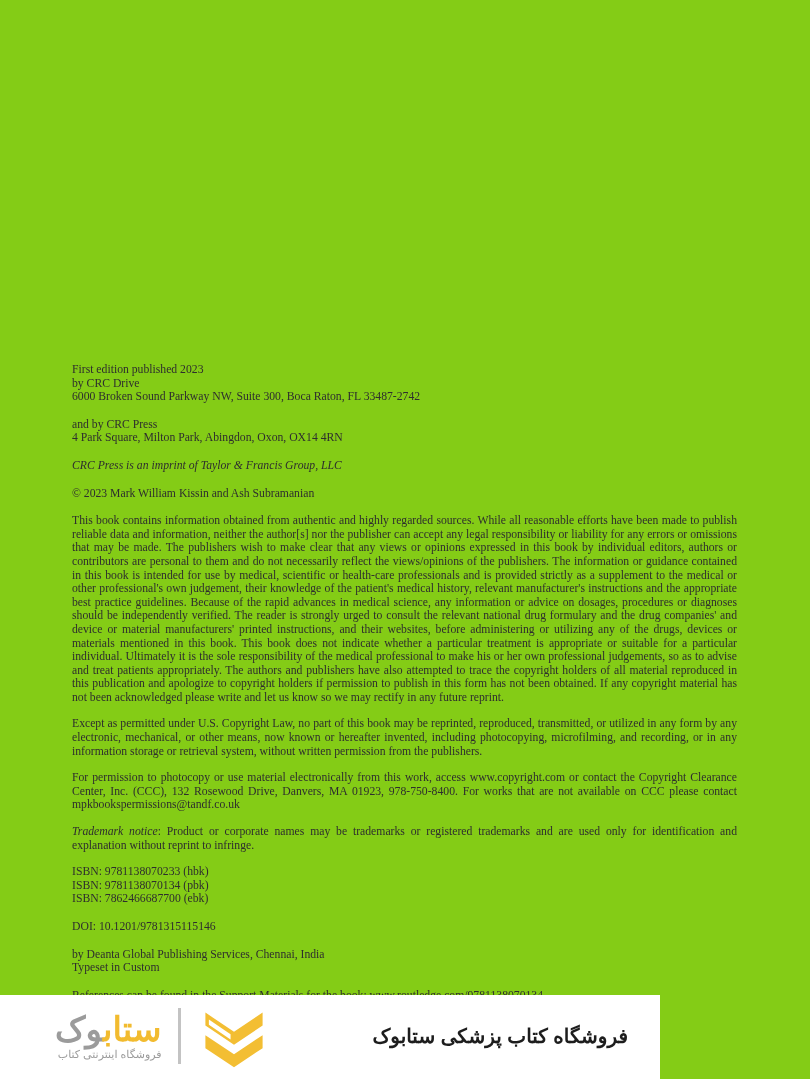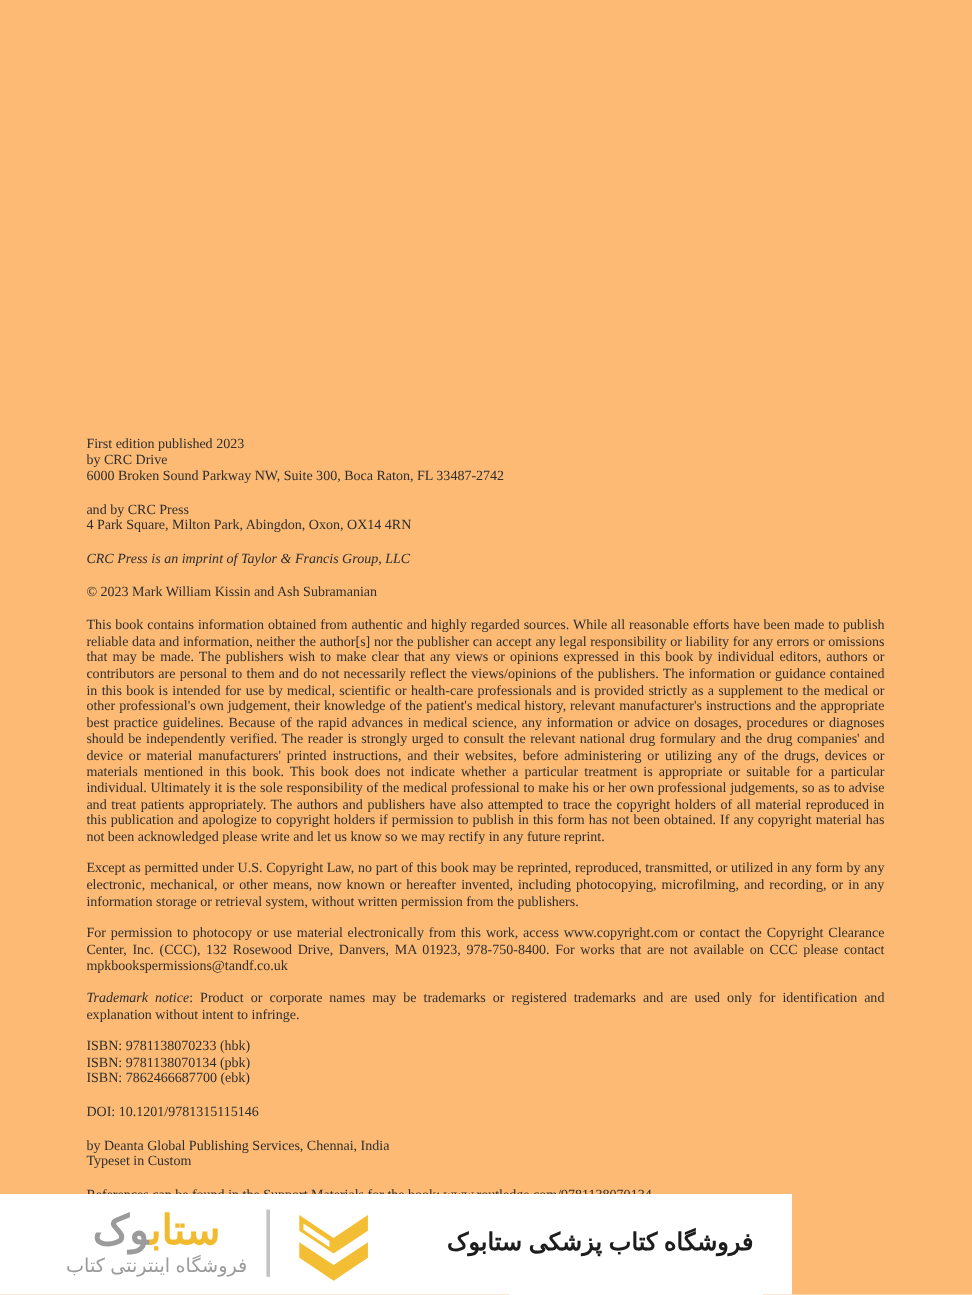--- a/index.html
+++ b/index.html
@@ -1,19 +1,19 @@
 <!DOCTYPE html>
 <html style="--accent: #F2BB2F; --lgray: #9B9B9B;"><head>
 <meta charset="utf-8">
 <style>
   html,body{margin:0;padding:0;background:#ffffff;}
   .page{
     position:relative;
     width:810px;height:1079px;
-    background:#fdba74;
+    background:#84cc16;
     overflow:hidden;
     font-family:"Liberation Serif","DejaVu Serif",serif;
     color:#2e2e2e;
   }
   .content{
     position:absolute;
     top:363px;left:72px;
     width:665px;
     font-size:11.7px;
     line-height:13.6px;
@@ -41,21 +41,21 @@
     direction:rtl;
     font-size:34px;
     font-weight:bold;
     line-height:36px;
     letter-spacing:0;
   }
   .wm-yellow{color:var(--accent);}
   .wm-gray{color:var(--lgray);}
   .tagline{
     direction:rtl;
-    font-size:16px;
+    font-size:11px;
     color:var(--lgray);
     margin-top:1px;
     text-align:right;
   }
   .logo-divider{
     width:3px;height:56px;
     background:#c3c3c3;
     margin:0 14px 0 16px;
   }
   .right-group{
@@ -100,21 +100,21 @@
     <div class="block italic">CRC Press is an imprint of Taylor &amp; Francis Group, LLC</div>
 
     <div class="block">© 2023 Mark William Kissin and Ash Subramanian</div>
 
     <p class="para">This book contains information obtained from authentic and highly regarded sources. While all reasonable efforts have been made to publish reliable data and information, neither the author[s] nor the publisher can accept any legal responsibility or liability for any errors or omissions that may be made. The publishers wish to make clear that any views or opinions expressed in this book by individual editors, authors or contributors are personal to them and do not necessarily reflect the views/opinions of the publishers. The information or guidance contained in this book is intended for use by medical, scientific or health-care professionals and is provided strictly as a supplement to the medical or other professional's own judgement, their knowledge of the patient's medical history, relevant manufacturer's instructions and the appropriate best practice guidelines. Because of the rapid advances in medical science, any information or advice on dosages, procedures or diagnoses should be independently verified. The reader is strongly urged to consult the relevant national drug formulary and the drug companies' and device or material manufacturers' printed instructions, and their websites, before administering or utilizing any of the drugs, devices or materials mentioned in this book. This book does not indicate whether a particular treatment is appropriate or suitable for a particular individual. Ultimately it is the sole responsibility of the medical professional to make his or her own professional judgements, so as to advise and treat patients appropriately. The authors and publishers have also attempted to trace the copyright holders of all material reproduced in this publication and apologize to copyright holders if permission to publish in this form has not been obtained. If any copyright material has not been acknowledged please write and let us know so we may rectify in any future reprint.</p>
 
     <p class="para">Except as permitted under U.S. Copyright Law, no part of this book may be reprinted, reproduced, transmitted, or utilized in any form by any electronic, mechanical, or other means, now known or hereafter invented, including photocopying, microfilming, and recording, or in any information storage or retrieval system, without written permission from the publishers.</p>
 
     <p class="para">For permission to photocopy or use material electronically from this work, access www.copyright.com or contact the Copyright Clearance Center, Inc. (CCC), 132 Rosewood Drive, Danvers, MA 01923, 978-750-8400. For works that are not available on CCC please contact mpkbookspermissions@tandf.co.uk</p>
 
-    <p class="para"><span class="italic">Trademark notice</span><span>: Product or corporate names may be trademarks or registered trademarks and are used only for identification and explanation without intent to infringe.</span></p>
+    <p class="para"><span class="italic">Trademark notice</span><span>: Product or corporate names may be trademarks or registered trademarks and are used only for identification and explanation without reprint to infringe.</span></p>
 
     <div class="block">
       <div class="line">ISBN: 9781138070233 (hbk)</div>
       <div class="line">ISBN: 9781138070134 (pbk)</div>
       <div class="line">ISBN: 7862466687700 (ebk)</div>
     </div>
 
     <div class="block">DOI: 10.1201/9781315115146</div>
 
     <div class="block">

